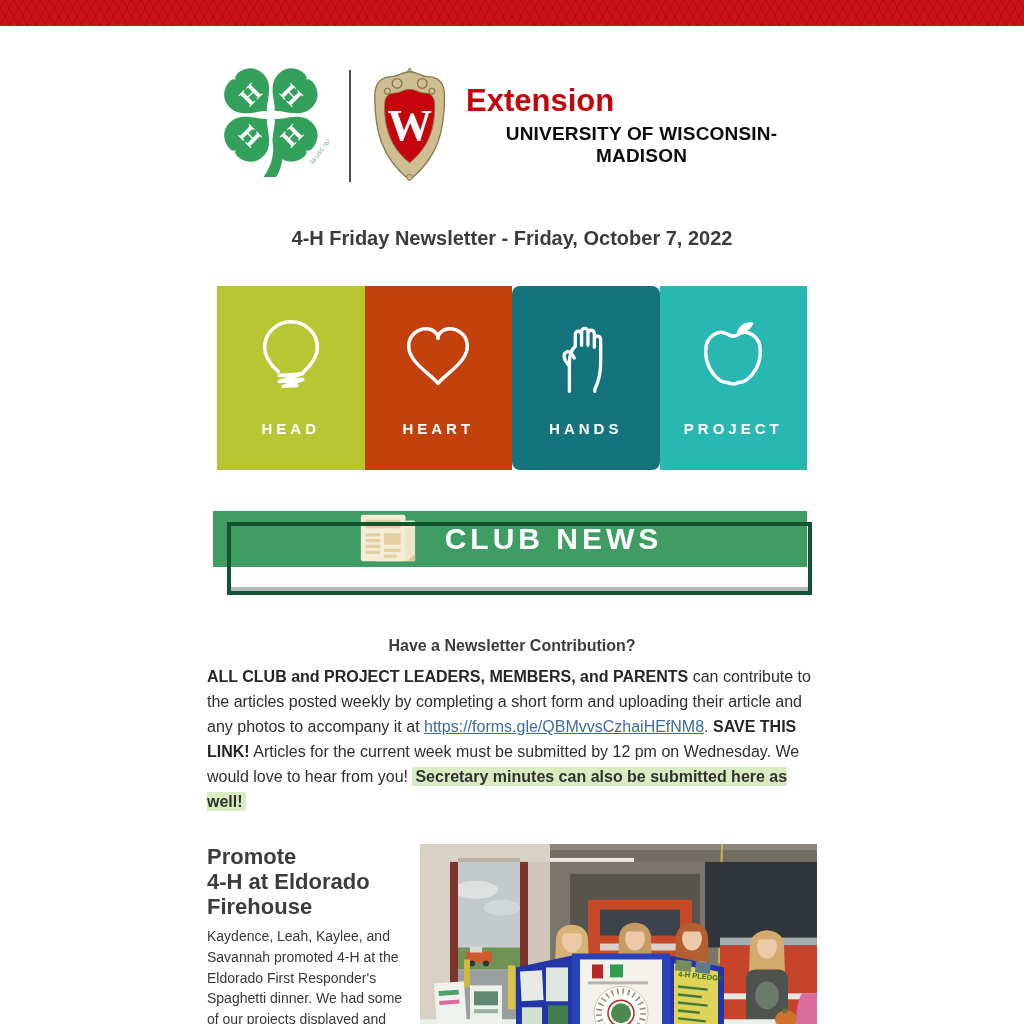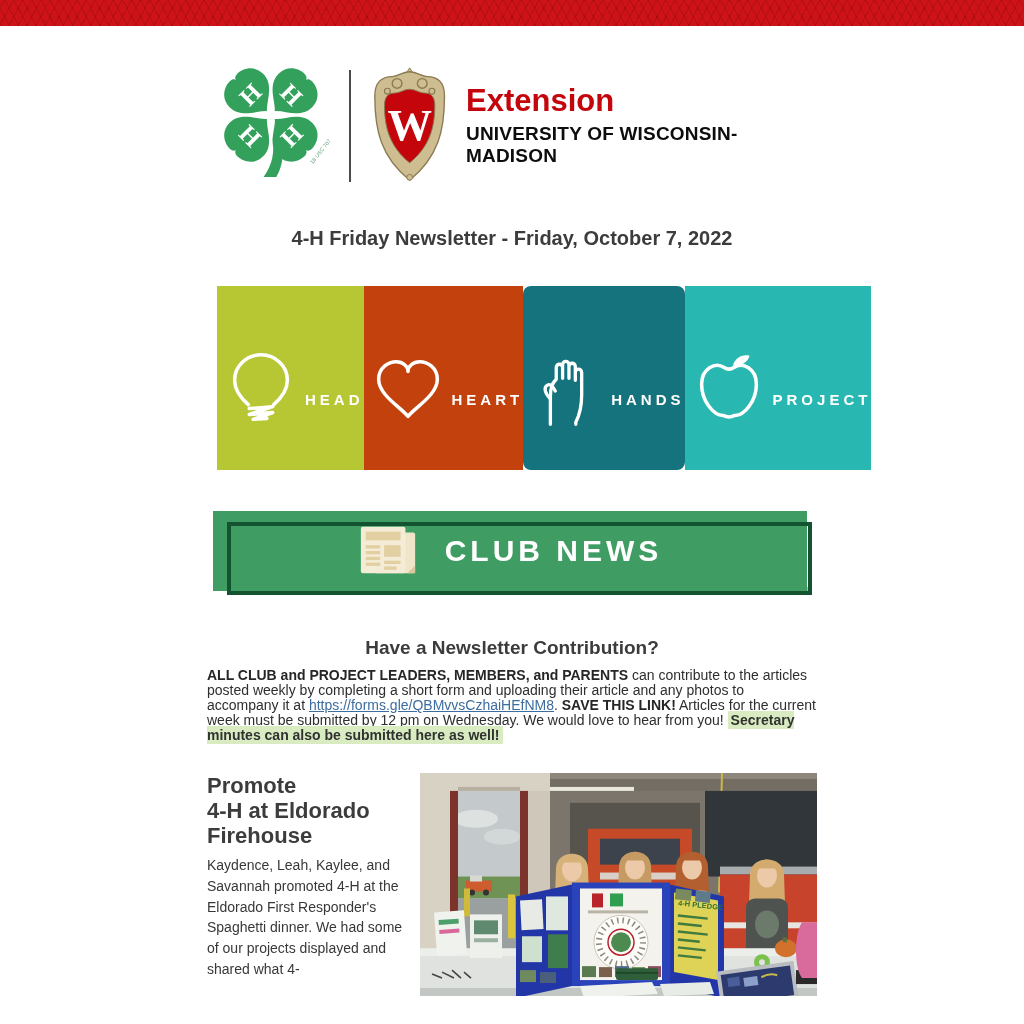--- a/index.html
+++ b/index.html
@@ -15,39 +15,39 @@
       repeating-linear-gradient(62deg, rgba(90,0,0,.22) 0 1px, transparent 1px 8px),
       repeating-linear-gradient(-62deg, rgba(90,0,0,.22) 0 1px, transparent 1px 8px);
   }
   .content{width:610px;margin:0 auto;}
   
   .masthead{margin-top:35px;height:130px;display:flex;align-items:center;justify-content:center;}
   .logo-divider{width:2px;height:112px;background:#4c4c4c;margin:0 18px 0 14px;}
   .crest{margin-right:16px;}
   .logo-text{display:flex;flex-direction:column;justify-content:center;}
   .ext-label{color:#c5050c;font-size:31px;font-weight:bold;line-height:1.05;}
-  .uni-line{font-size:19px;font-weight:bold;color:#0d0d0d;margin-top:5px;letter-spacing:.2px;}
+  .uni-line{font-size:19px;font-weight:bold;color:#0d0d0d;margin-top:5px;letter-spacing:.2px;text-align:center;}
   .county-line{font-size:19px;font-weight:bold;color:#0d0d0d;margin-top:3px;letter-spacing:.2px;}
   
   .newsletter-title{margin-top:36px;text-align:center;font-size:20px;font-weight:bold;color:#3c3c3c;}
   
   .pillars{margin:36px auto 0;width:590px;height:184px;display:grid;grid-template-columns:repeat(4,1fr);}
-  .pillar{display:flex;flex-direction:row;align-items:center;padding-top:26px;box-sizing:border-box;}
+  .pillar{display:flex;flex-direction:column;align-items:center;padding-top:26px;box-sizing:border-box;}
   .pillar-icon{height:92px;display:flex;align-items:center;justify-content:center;}
   .pillar-label{margin-top:16px;color:#ffffff;font-size:15px;font-weight:bold;letter-spacing:4px;}
   
   .club-banner{position:relative;width:599px;height:88px;margin:41px auto 0;}
-  .club-fill{position:absolute;left:0;top:0;width:594px;height:80px;display:flex;align-items:center;justify-content:center;gap:26px;}
+  .club-fill{position:absolute;left:0;top:0;width:594px;height:56px;display:flex;align-items:center;justify-content:center;gap:26px;}
   .club-stroke{position:absolute;left:14px;top:11px;width:577px;height:65px;border:4px solid #14532f;pointer-events:none;}
   .club-shadow{position:absolute;left:18px;top:76px;width:577px;height:6px;background:#b5b9bc;}
   .club-label{color:#ffffff;font-size:30px;font-weight:bold;letter-spacing:4px;}
   
   .contribution{margin-top:38px;}
-  .contribution h2{margin:0;text-align:center;font-size:19px;font-weight:bold;color:#3c3c3c;}
-  .contribution p{margin:9px 0 16px;font-size:14px;line-height:15px;color:#2e2e2e;}
+  .contribution h2{margin:0;text-align:center;font-size:16px;font-weight:bold;color:#3c3c3c;}
+  .contribution p{margin:9px 0 16px;font-size:16px;line-height:25px;color:#2e2e2e;}
   .contribution b{color:#262626;}
   .form-link{color:#3d6c9e;text-decoration:underline;cursor:pointer;}
   .hl{background:#d9ecc1;font-weight:bold;color:#313131;padding:1px 3px;}
   
   .article{margin-top:30px;display:flex;gap:13px;align-items:flex-start;}
   .article-left{width:200px;flex:0 0 200px;}
   .article-heading{font-size:22px;line-height:25px;font-weight:bold;color:#3c3c3c;}
   .article-body{margin-top:7px;font-size:14px;line-height:20.8px;color:#383838;}
   .article-photo-wrap{width:397px;height:223px;flex:0 0 397px;overflow:hidden;}
 </style>

